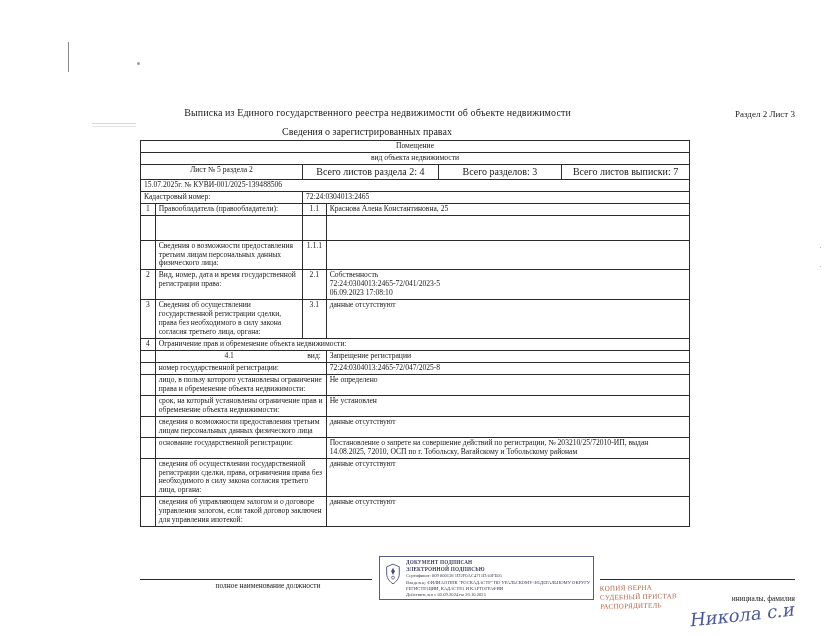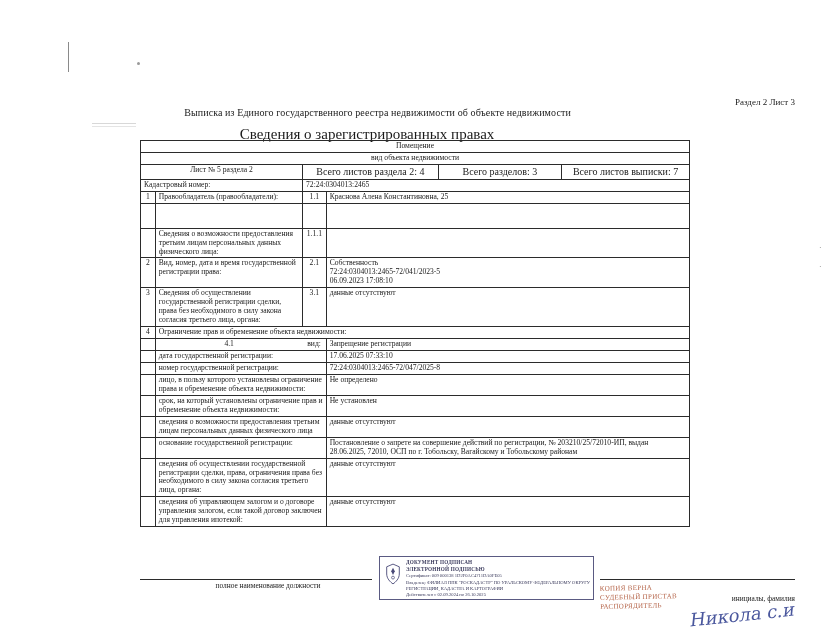--- a/index.html
+++ b/index.html
@@ -18,25 +18,25 @@
   .mark-dot{position:absolute;left:137px;top:62px;width:3px;height:3px;background:#9a9a9a;border-radius:50%;}
   .mark-left{position:absolute;left:92px;top:123px;width:44px;height:1px;background:#d8d8d8;}
   .mark-left2{position:absolute;left:92px;top:126px;width:44px;height:1px;background:#e4e4e4;}
 
   .hdr-title{
     position:absolute;left:0;top:107px;width:825px;text-align:center;
     font-size:10px;letter-spacing:.1px;
   }
   .hdr-title span{display:inline-block;transform:translateX(-35px);}
   .hdr-sub{
-    position:absolute;left:0;top:126px;width:804px;text-align:center;font-size:15px;
+    position:absolute;left:0;top:126px;width:804px;text-align:center;font-size:10px;
   }
   .hdr-sub span{display:inline-block;transform:translateX(-35px);}
   .razdel{
-    position:absolute;right:30px;top:97px;font-size:9px;
+    position:absolute;right:30px;top:109px;font-size:9px;
   }
 
   table.doc{
     position:absolute;left:140px;top:140px;
     width:550px;
     border-collapse:collapse;
     font-size:7.6px;
     line-height:1.18;
   }
   table.doc td{
@@ -128,20 +128,23 @@
                 <tr>
               <td style="border:none;border-right:1px solid #2b2b2b;text-align:center;padding:1px 3px;width:35%">Всего листов раздела 2: 4</td>
               <td style="border:none;border-right:1px solid #2b2b2b;text-align:center;padding:1px 3px;width:32%">Всего разделов: 3</td>
               <td style="border:none;text-align:center;padding:1px 3px;width:33%">Всего листов выписки: 7</td>
             </tr>
           </tbody>
             </table>
         </td>
       </tr>
 
+      <tr>
+        <td colspan="4">15.07.2025г. № КУВИ-001/2025-139488506</td>
+      </tr>
 
       <tr>
         <td colspan="2">Кадастровый номер:</td>
         <td colspan="2">72:24:0304013:2465</td>
       </tr>
 
       <tr>
         <td class="c">1</td>
         <td>Правообладатель (правообладатели):</td>
         <td class="c">1.1</td>
@@ -184,25 +187,20 @@
         <td colspan="3">Ограничение прав и обременение объекта недвижимости:</td>
       </tr>
 
       <tr>
         <td class="c"></td>
         <td class="c" style="border-right:none">4.1</td>
         <td style="border-left:none;text-align:center">вид:</td>
         <td>Запрещение регистрации</td>
       </tr>
 
-      <tr>
-        <td class="c"></td>
-        <td colspan="2">дата государственной регистрации:</td>
-        <td>17.06.2025 07:33:10</td>
-      </tr>
 
       <tr>
         <td class="c"></td>
         <td colspan="2">номер государственной регистрации:</td>
         <td>72:24:0304013:2465-72/047/2025-8</td>
       </tr>
 
       <tr>
         <td class="c"></td>
         <td colspan="2">лицо, в пользу которого установлены ограничение права и обременение объекта недвижимости:</td>
@@ -217,21 +215,21 @@
 
       <tr>
         <td class="c"></td>
         <td colspan="2">сведения о возможности предоставления третьим лицам персональных данных физического лица</td>
         <td>данные отсутствуют</td>
       </tr>
 
       <tr>
         <td class="c"></td>
         <td colspan="2">основание государственной регистрации:</td>
-        <td>Постановление о запрете на совершение действий по регистрации, № 203210/25/72010-ИП, выдан 28.06.2025, 72010, ОСП по г. Тобольску, Вагайскому и Тобольскому районам</td>
+        <td>Постановление о запрете на совершение действий по регистрации, № 203210/25/72010-ИП, выдан 14.08.2025, 72010, ОСП по г. Тобольску, Вагайскому и Тобольскому районам</td>
       </tr>
 
       <tr>
         <td class="c"></td>
         <td colspan="2">сведения об осуществлении государственной регистрации сделки, права, ограничения права без необходимого в силу закона согласия третьего лица, органа:</td>
         <td>данные отсутствуют</td>
       </tr>
 
       <tr>
         <td class="c"></td>

